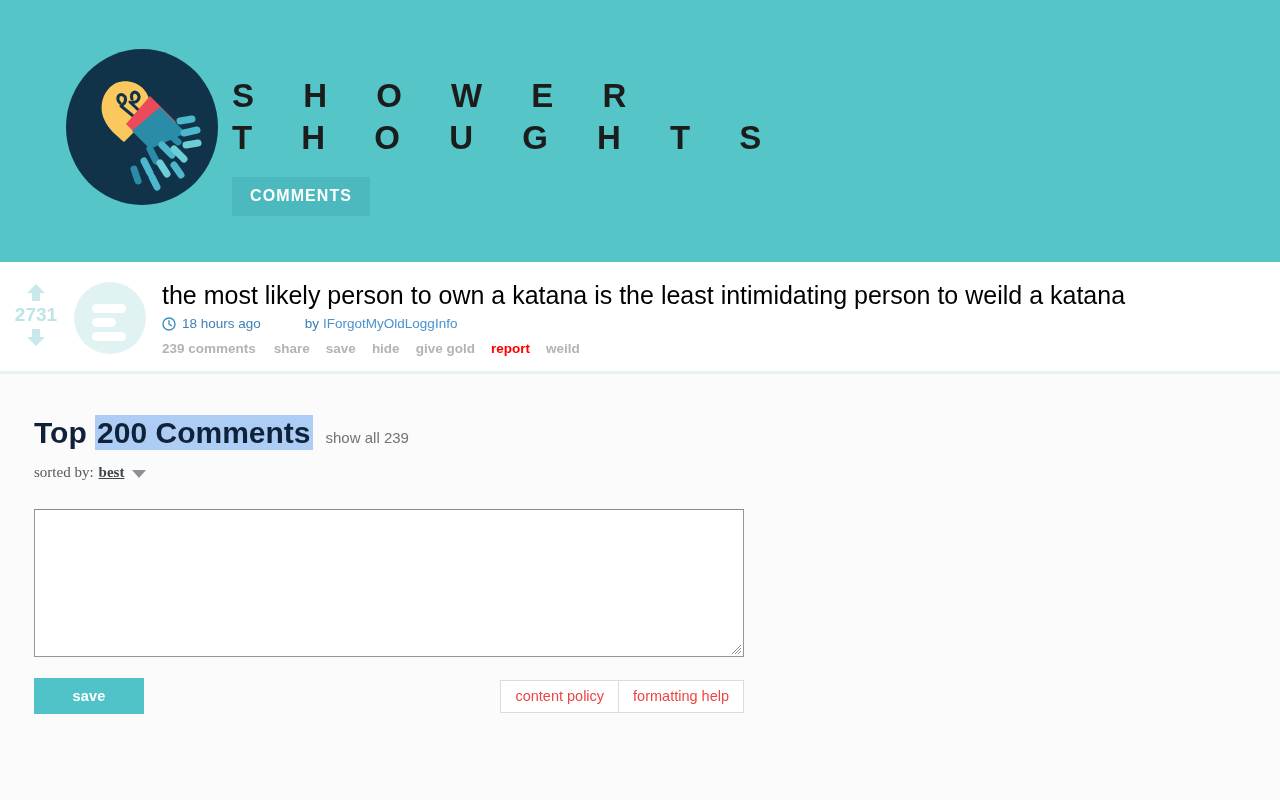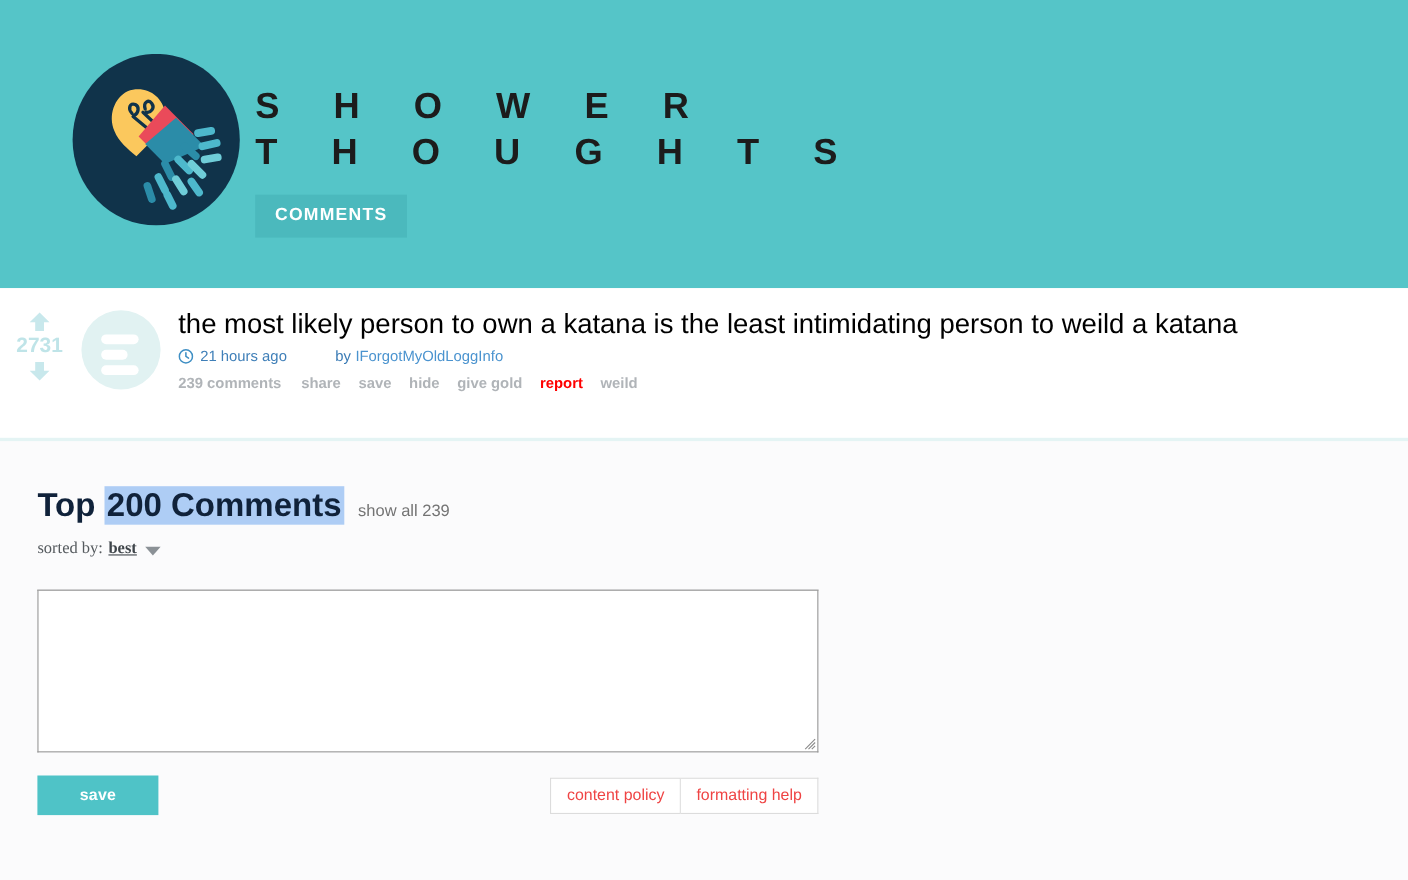--- a/index.html
+++ b/index.html
@@ -60,21 +60,21 @@
     font-size: 16px;
     font-weight: bold;
     letter-spacing: 1.1px;
     padding: 10px 18px 11px 18px;
     text-decoration: none;
   }
 
   
   .post-area {
     background: #ffffff;
-    height: 139px;
+    height: 112px;
     box-sizing: border-box;
     position: relative;
     border-bottom: 3px solid #e4f4f4;
   }
   .post {
     display: flex;
     align-items: flex-start;
     padding: 16px 0 0 0;
   }
   .vote {
@@ -333,21 +333,21 @@
     <div class="post-body">
       <a class="post-title" href="#">the most likely person to own a katana is the least intimidating person to weild a katana</a>
 
       <div class="tagline">
         <span class="clock-icon">
           <svg width="14" height="14" viewBox="0 0 14 14">
             <circle cx="7" cy="7" r="6" fill="none" stroke="#3f8fc4" stroke-width="1.4"></circle>
             <path d="M7 3.6 L7 7 L9.4 8.6" fill="none" stroke="#3f8fc4" stroke-width="1.4" stroke-linecap="round"></path>
           </svg>
         </span>
-        <span class="ago">21 hours ago</span>
+        <span class="ago">18 hours ago</span>
         <span style="margin-left:4px;padding-left:40px;">by</span>
         <a class="author" href="#">IForgotMyOldLoggInfo</a>
       </div>
 
       <div class="flat-list">
         <a href="#" class="first">239 comments</a><a href="#">share</a><a href="#">save</a><a href="#">hide</a><a href="#">give gold</a><a href="#" class="report">report</a><a href="#">weild</a>
       </div>
     </div>
 
   </div>

